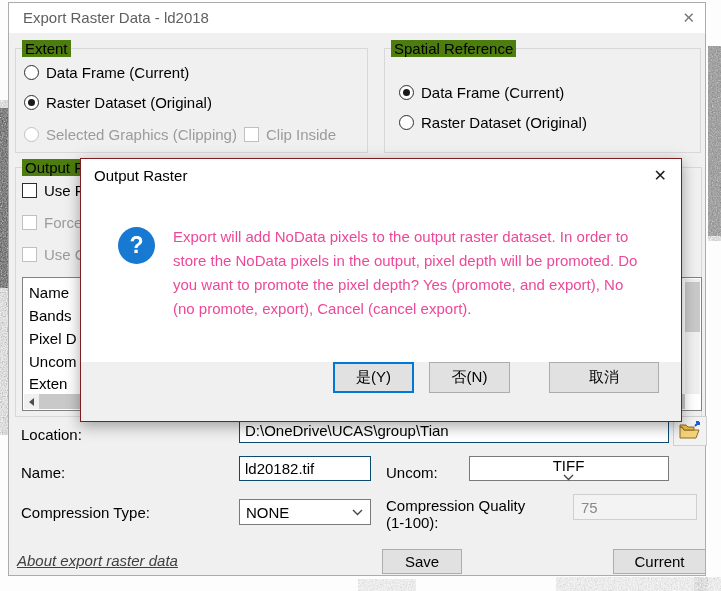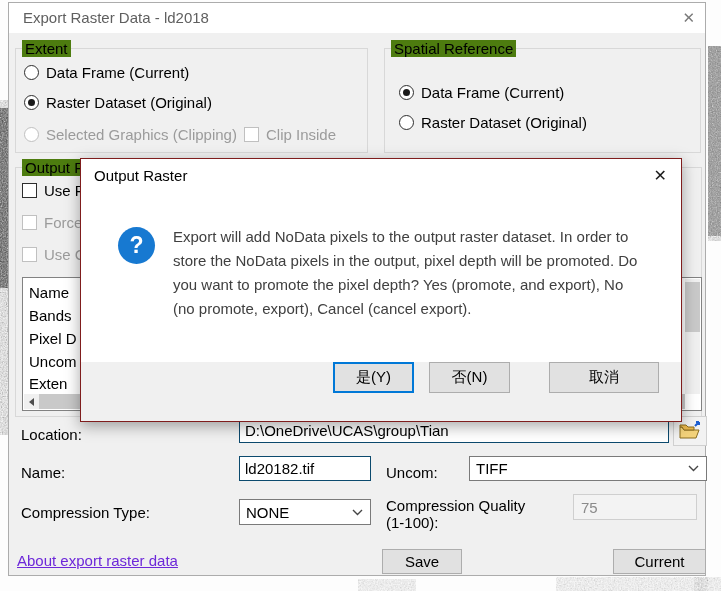--- a/index.html
+++ b/index.html
@@ -47,33 +47,33 @@
     font-size:15px; padding:0 5px; color:#000; }
   .combo { position:absolute; border:1px solid #7a7a7a; background:#fff; display:flex; align-items:center;
     justify-content:space-between; padding:0 7px 0 6px; }
   .combo .chev { display:flex; align-items:center; }
   .disabled-box { position:absolute; border:1px solid #cfcfcf; background:#f3f3f3; color:#8a8a8a;
     display:flex; align-items:center; padding:0 7px; }
 
   .folder-btn { position:absolute; left:664px; top:413px; width:34px; height:30px; border:1px solid #d0d0d0;
     background:#f2f2f2; display:flex; align-items:center; justify-content:center; }
 
-  .link { position:absolute; color:#6d28d9; text-decoration:underline; white-space:nowrap; cursor:pointer; }
+  .link { position:absolute; color:#404040; text-decoration:underline; white-space:nowrap; cursor:pointer;font-style:italic; }
   .push-btn { position:absolute; background:#e1e1e1; border:1px solid #adadad; display:flex; align-items:center;
     justify-content:center; font-family:"Liberation Sans",sans-serif; font-size:15px; color:#000; }
 
   
   .modal { position:absolute; left:80px; top:158px; width:602px; height:264px; background:#fff;
     border:1px solid #7f1d1d; box-shadow:0 4px 14px rgba(0,0,0,0.35); z-index:2; }
   .modal .m-title { position:absolute; left:13px; top:0; line-height:34px; color:#000; }
   .modal .m-close { position:absolute; right:14px; top:0; line-height:34px; color:#1a1a1a; font-size:16px; }
   .q-icon { position:absolute; left:37px; top:68px; width:37px; height:37px; border-radius:50%;
     background:#1779d1; color:#fff; display:flex; align-items:center; justify-content:center;
     font-size:23px; font-weight:bold; }
-  .m-message { position:absolute; left:92px; top:66px; width:470px; line-height:24px; color:#404040; }
+  .m-message { position:absolute; left:92px; top:66px; width:470px; line-height:24px; color:#ec4899; }
   .m-footer { position:absolute; left:0; right:0; bottom:0; height:59px; background:#f0f0f0; }
   .m-btn { position:absolute; top:203px; height:31px; background:#e1e1e1; border:1px solid #adadad;
     display:flex; align-items:center; justify-content:center; font-size:15px; }
   .m-btn.default { border:2px solid #0078d7; }
   .btn-yes { left:252px; width:81px; }
   .btn-no  { left:348px; width:81px; }
   .btn-cancel { left:468px; width:110px; }
 </style>
 </head>
 <body>
@@ -182,21 +182,21 @@
       <svg width="24" height="20" viewBox="0 0 24 20">
         <path d="M2 6 L2 17 L18 17 L21 9 L6 9 L4 6 Z" fill="#f3d27a" stroke="#8a6d1f" stroke-width="1"></path>
         <path d="M2 6 L2 4 L8 4 L10 6 L16 6 L16 9 L6 9 L4 6 Z" fill="#e8b64c" stroke="#8a6d1f" stroke-width="1"></path>
         <path d="M17 5 L21 1 M21 1 L18 1 M21 1 L21 4" stroke="#1d5fd1" stroke-width="2" fill="none"></path>
       </svg>
     </div>
 
     <span class="field-label" style="left:12px; top:460px;">Name:</span>
     <input class="textbox" style="left: 230px; top: 453px; width: 132px; height: 25px;" readonly="" value="ld20182.tif">
     <span class="field-label" style="left:377px; top:460px;">Uncom:</span>
-    <div class="combo" style="left:460px; top:453px; width:238px; height:25px;">
+    <div class="combo" style="left:460px; top:453px; width:200px; height:25px;flex-direction:column;">
       <span>TIFF</span>
       <span class="chev">
         <svg width="11" height="7" viewBox="0 0 11 7">
             <path d="M1 1 L5.5 5.5 L10 1" stroke="#464646" stroke-width="1.4" fill="none"></path>
           </svg>
       </span>
     </div>
 
     <span class="field-label" style="left:12px; top:500px;">Compression Type:</span>
     <div class="combo" style="left:230px; top:496px; width:132px; height:26px;">

